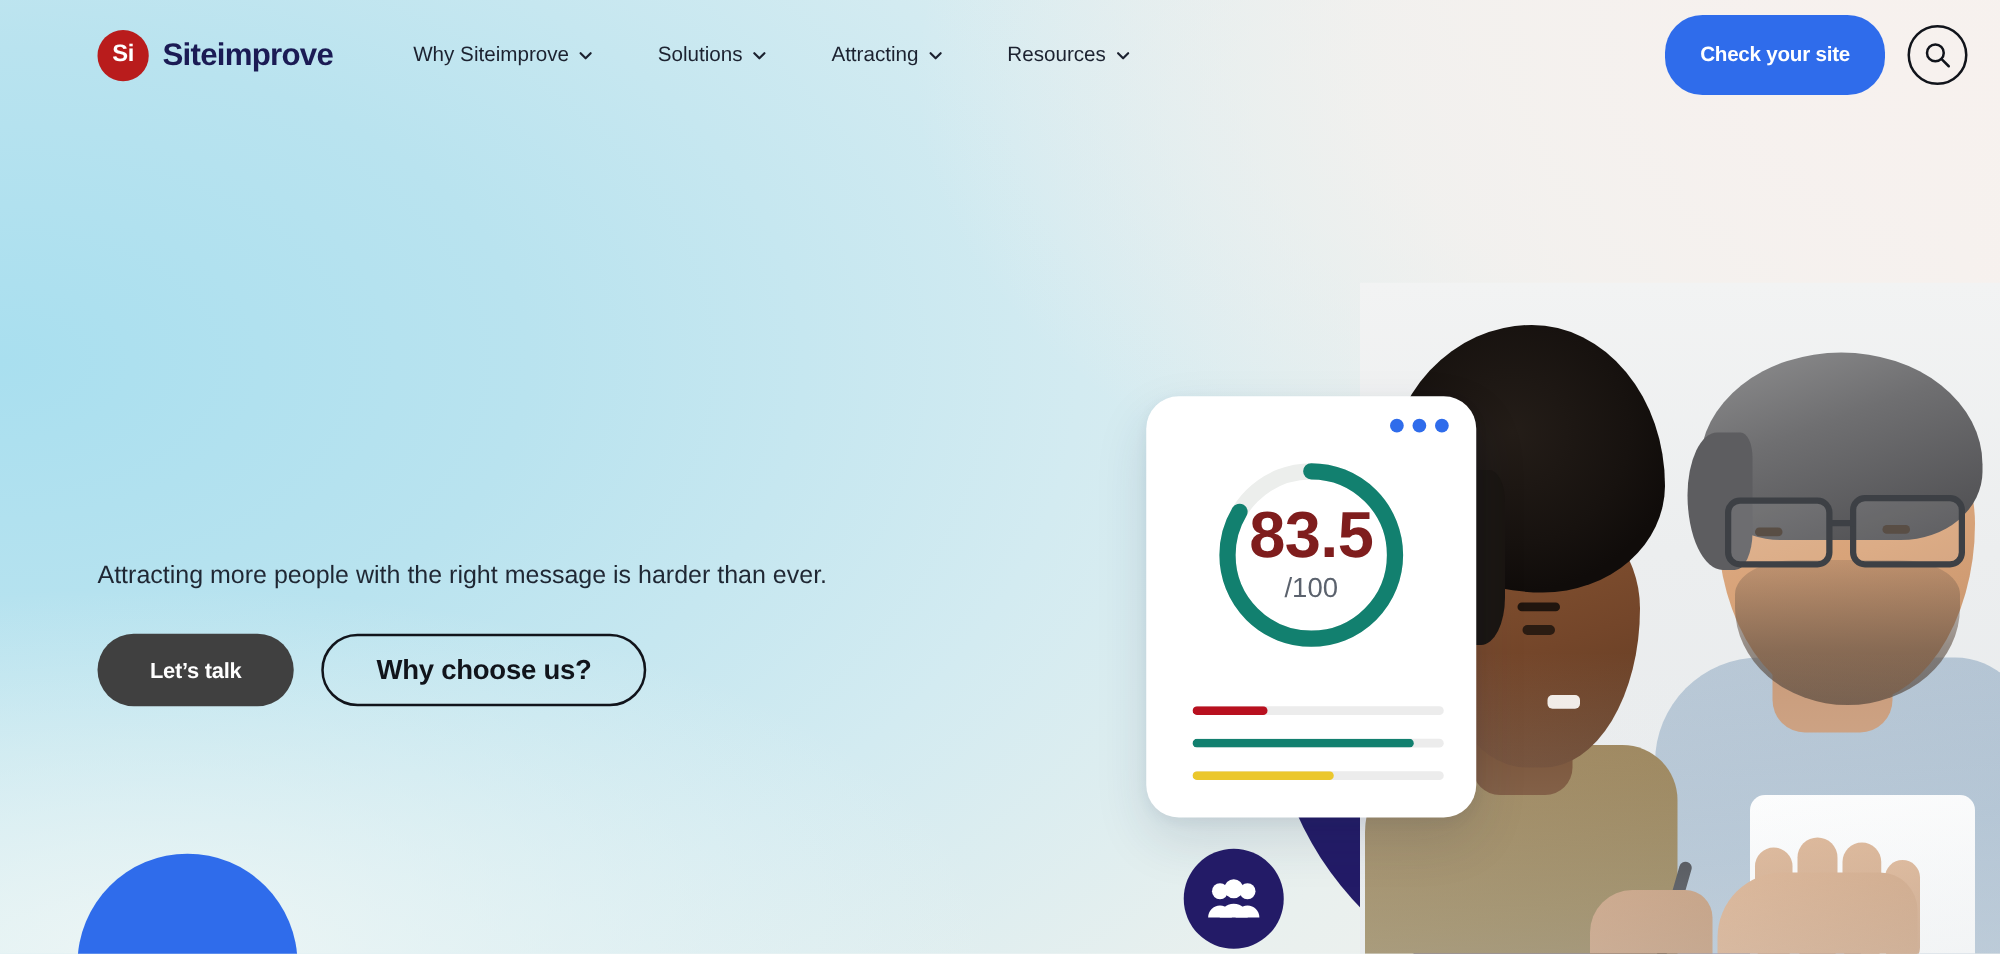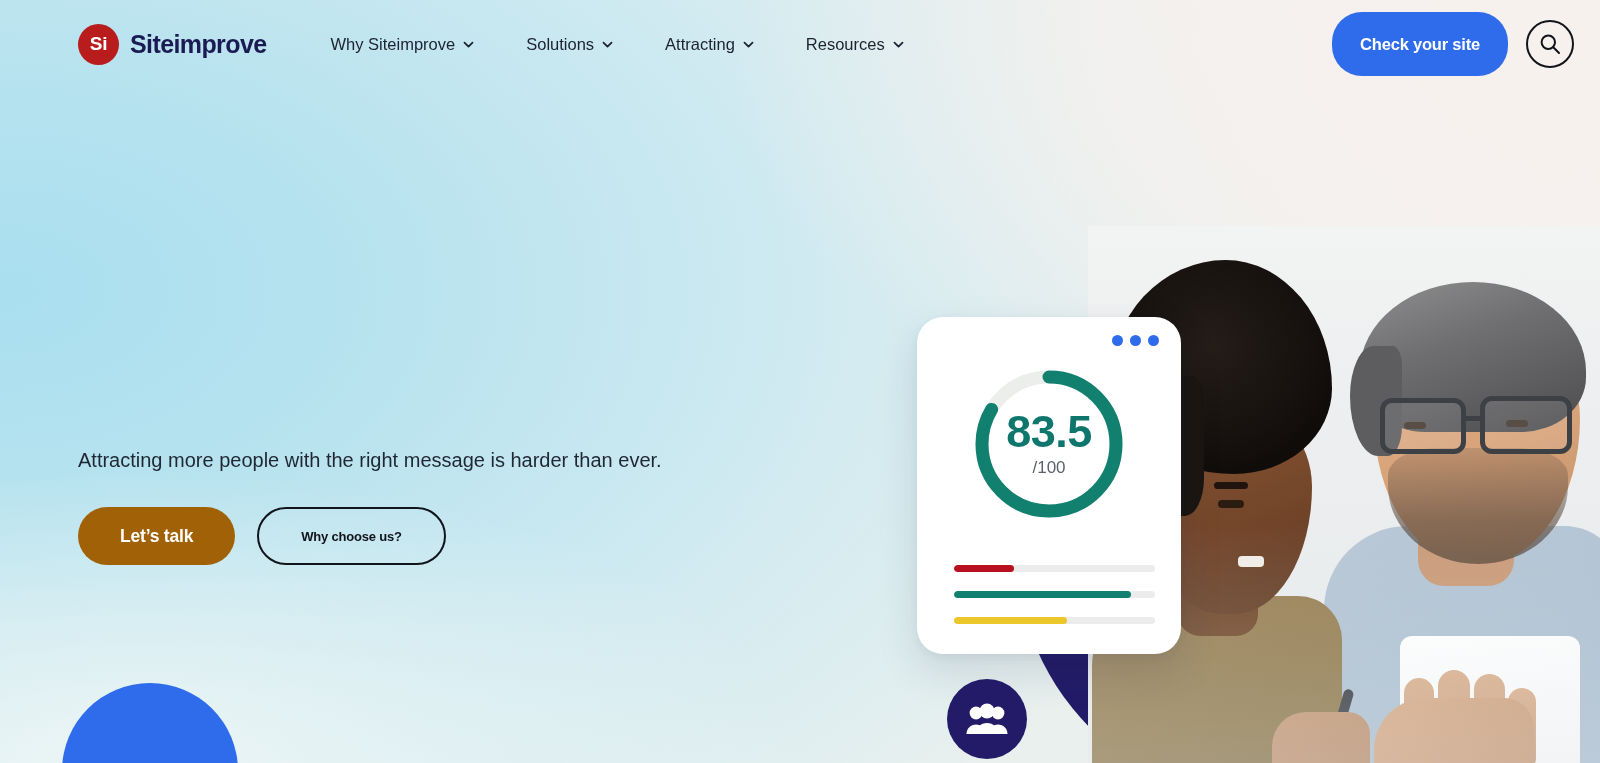--- a/index.html
+++ b/index.html
@@ -228,26 +228,26 @@
     transform: translateX(-50%);
     width: 162px; height: 162px;
   }
   .gauge-wrap svg { display: block; }
   .gauge-label {
     position: absolute; left: 0; right: 0; top: 50%;
     transform: translateY(-52%);
     text-align: center;
   }
   .gauge-value {
-    font-size: 45px; font-weight: 700; color: #0f766e;
+    font-size: 52px; font-weight: 700; color: #7f1d1d;
     letter-spacing: -0.5px; line-height: 1;
   }
   .gauge-max {
     margin-top: 5px;
-    font-size: 17px; color: #5b626d; font-weight: 400; line-height: 1;
+    font-size: 22px; color: #5b626d; font-weight: 400; line-height: 1;
   }
   .bars {
     position: absolute; left: 37px; right: 26px; bottom: 30px;
   }
   .bar-track {
     height: 7px; border-radius: 4px; background: #ececec;
     margin-bottom: 19px; position: relative; overflow: hidden;
   }
   .bar-track:last-child { margin-bottom: 0; }
   .bar-fill { position: absolute; left: 0; top: 0; bottom: 0; border-radius: 4px; }
@@ -328,32 +328,32 @@
   .hero-sub {
     margin-top: 27px;
     font-size: 20px; line-height: 1.52;
     color: #1f2733; max-width: 700px;
   }
   .hero-ctas {
     margin-top: 32px;
     display: flex; gap: 22px;
   }
   .btn-primary {
-    background: #a16207; color: #fff;
+    background: #404040; color: #fff;
     border: none; border-radius: 32px;
     height: 58px; padding: 0 42px;
     font-size: 17.5px; font-weight: 700;
     font-family: "Liberation Sans", sans-serif;
     letter-spacing: -0.2px; cursor: pointer;
   }
   .btn-ghost {
     background: transparent; color: #11141b;
     border: 2px solid #11141b; border-radius: 32px;
     height: 58px; padding: 0 42px;
-    font-size: 13px; font-weight: 700;
+    font-size: 22px; font-weight: 700;
     font-family: "Liberation Sans", sans-serif;
     letter-spacing: -0.2px; cursor: pointer;
   }
 </style>
 </head>
 <body>
 
 <div class="page">
 
   <div class="bg-base"></div>

